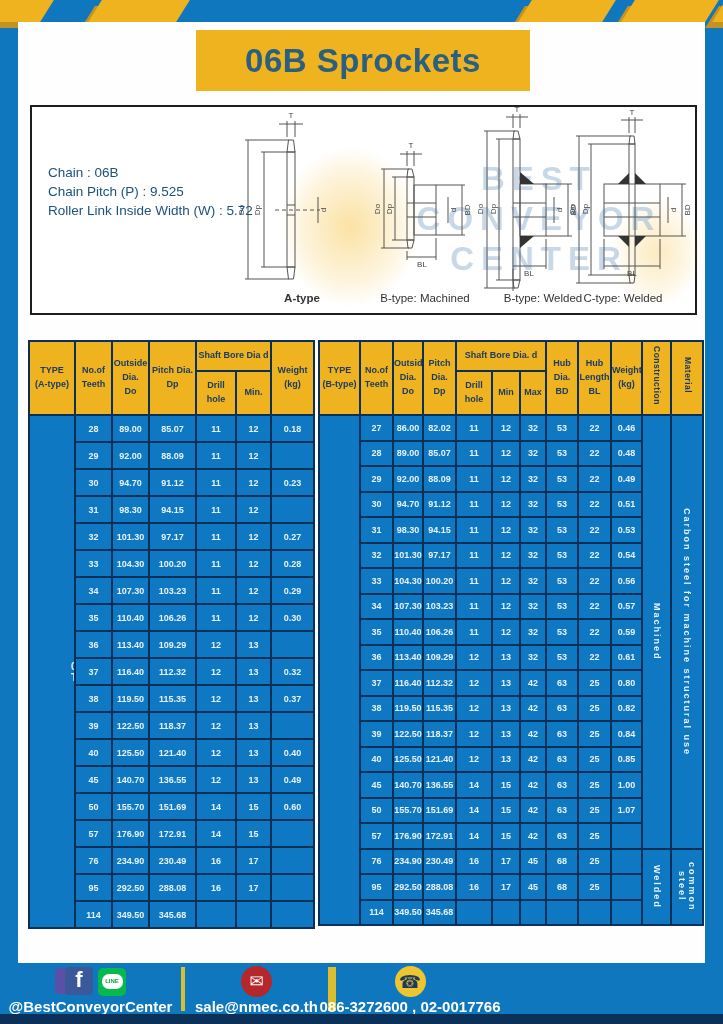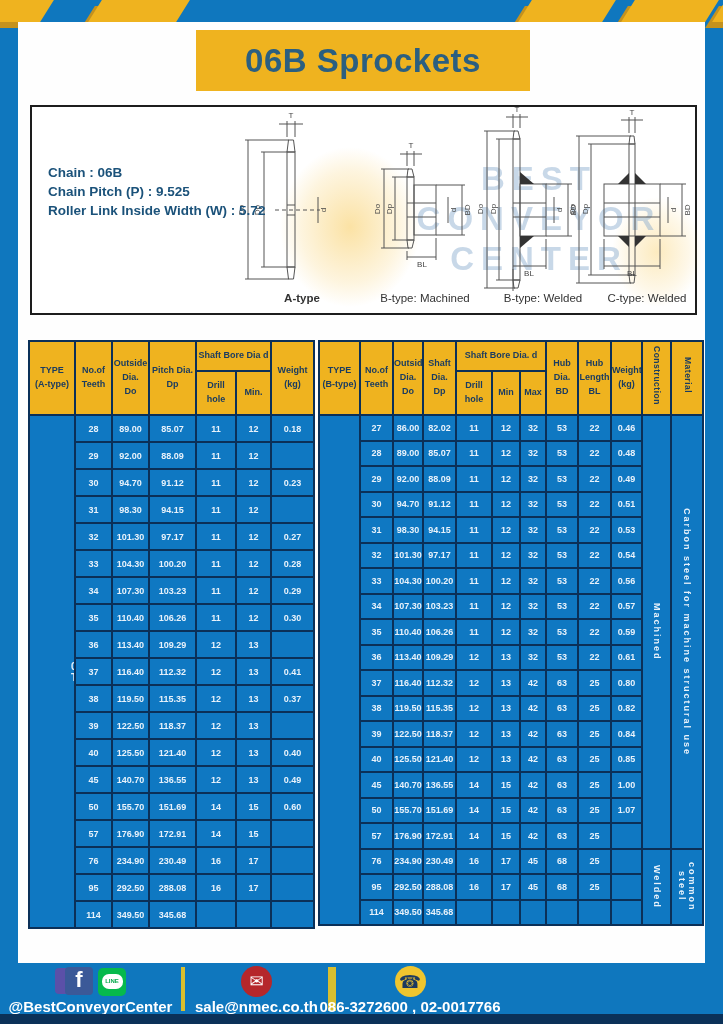--- a/index.html
+++ b/index.html
@@ -12,21 +12,21 @@
   
   .panel{position:absolute;left:18px;top:22px;width:687px;height:941px;background:#FEFEFE;z-index:4;}
   
   .banner{position:absolute;left:196px;top:30px;width:334px;height:61px;background:#EFB31F;z-index:6;
           display:flex;align-items:center;justify-content:center;}
   .banner-text{font-size:33px;font-weight:bold;color:#2B5F80;letter-spacing:0.5px;}
   
   .dbox{position:absolute;left:30px;top:105px;width:663px;height:206px;background:#fff;
         border:2px solid #1d1d1d;z-index:6;}
   .specs{position:absolute;left:16px;top:56px;z-index:3;}
-  .spec-line{font-size:13.5px;font-weight:bold;color:#1B527A;line-height:19px;white-space:nowrap;}
+  .spec-line{font-size:13.5px;font-weight:normal;color:#1B527A;line-height:19px;white-space:nowrap;}
   .wmark{position:absolute;left:352px;top:52px;width:310px;z-index:1;text-align:center;
          font-size:33px;font-weight:bold;letter-spacing:7px;line-height:40px;color:rgba(134,168,203,0.45);}
   .wblob{position:absolute;z-index:0;background:radial-gradient(closest-side,rgba(247,197,74,0.5),rgba(247,197,74,0.18) 70%,transparent);}
   .dsvg{position:absolute;left:0;top:0;z-index:2;}
   .dlabel{position:absolute;top:185px;width:150px;text-align:center;font-size:11.5px;color:#333;z-index:3;}
   
   table{border-collapse:collapse;table-layout:fixed;z-index:6;position:absolute;}
   th,td{border:2px solid #0B3058;text-align:center;vertical-align:middle;padding:0;overflow:hidden;}
   th{background:#EFB31F;color:#1B3C60;font-weight:bold;font-size:9px;white-space:pre-line;line-height:1.55;margin-left:41px;}
   td{background:#0F78C2;color:#E8F2FB;font-size:9px;font-weight:bold;}
@@ -217,21 +217,21 @@
         <text transform="rotate(-90 644 103)" x="644" y="103" fill="#444" stroke="none" text-anchor="middle">d</text>
         <text transform="rotate(-90 658 103)" x="658" y="103" fill="#444" stroke="none" text-anchor="middle">BD</text>
         <text x="600" y="169" fill="#444" stroke="none" text-anchor="middle">BL</text>
         <text x="600" y="8" fill="#444" stroke="none" text-anchor="middle">T</text>
       </g>
     </svg>
 
     <div class="dlabel" style="left:195px;font-weight:bold;">A-type</div>
     <div class="dlabel" style="left:318px;">B-type: Machined</div>
     <div class="dlabel" style="left:428px;padding-left:8px;">B-type: Welded</div>
-    <div class="dlabel" style="left:540px;">C-type: Welded</div>
+    <div class="dlabel" style="left:516px;">C-type: Welded</div>
   </div>
 
   <table class="ta">
     <colgroup>
       <col style="width:46px">
         <col style="width:37px">
         <col style="width:37px">
         <col style="width:47px">
       <col style="width:40px">
         <col style="width:35px">
@@ -330,21 +330,21 @@
           <td>12</td>
           <td>13</td>
           <td></td>
         </tr>
         <tr>
           <td>37</td>
           <td>116.40</td>
           <td>112.32</td>
           <td>12</td>
           <td>13</td>
-          <td>0.41</td>
+          <td>0.32</td>
         </tr>
         <tr>
           <td>38</td>
           <td>119.50</td>
           <td>115.35</td>
           <td>12</td>
           <td>13</td>
           <td>0.37</td>
         </tr>
         <tr>
@@ -431,21 +431,21 @@
     </colgroup>
     <thead>
       <tr style="height:30px;">
         <th rowspan="2">TYPE
 (B-type)</th>
         <th rowspan="2">No.of
 Teeth</th>
         <th rowspan="2">Outside
 Dia.
 Do</th>
-        <th rowspan="2">Shaft
+        <th rowspan="2">Pitch
 Dia.
 Dp</th>
         <th colspan="3">Shaft Bore Dia. d</th>
         <th rowspan="2">Hub
 Dia.
 BD</th>
         <th rowspan="2">Hub
 Length
 BL</th>
         <th rowspan="2">Weight

